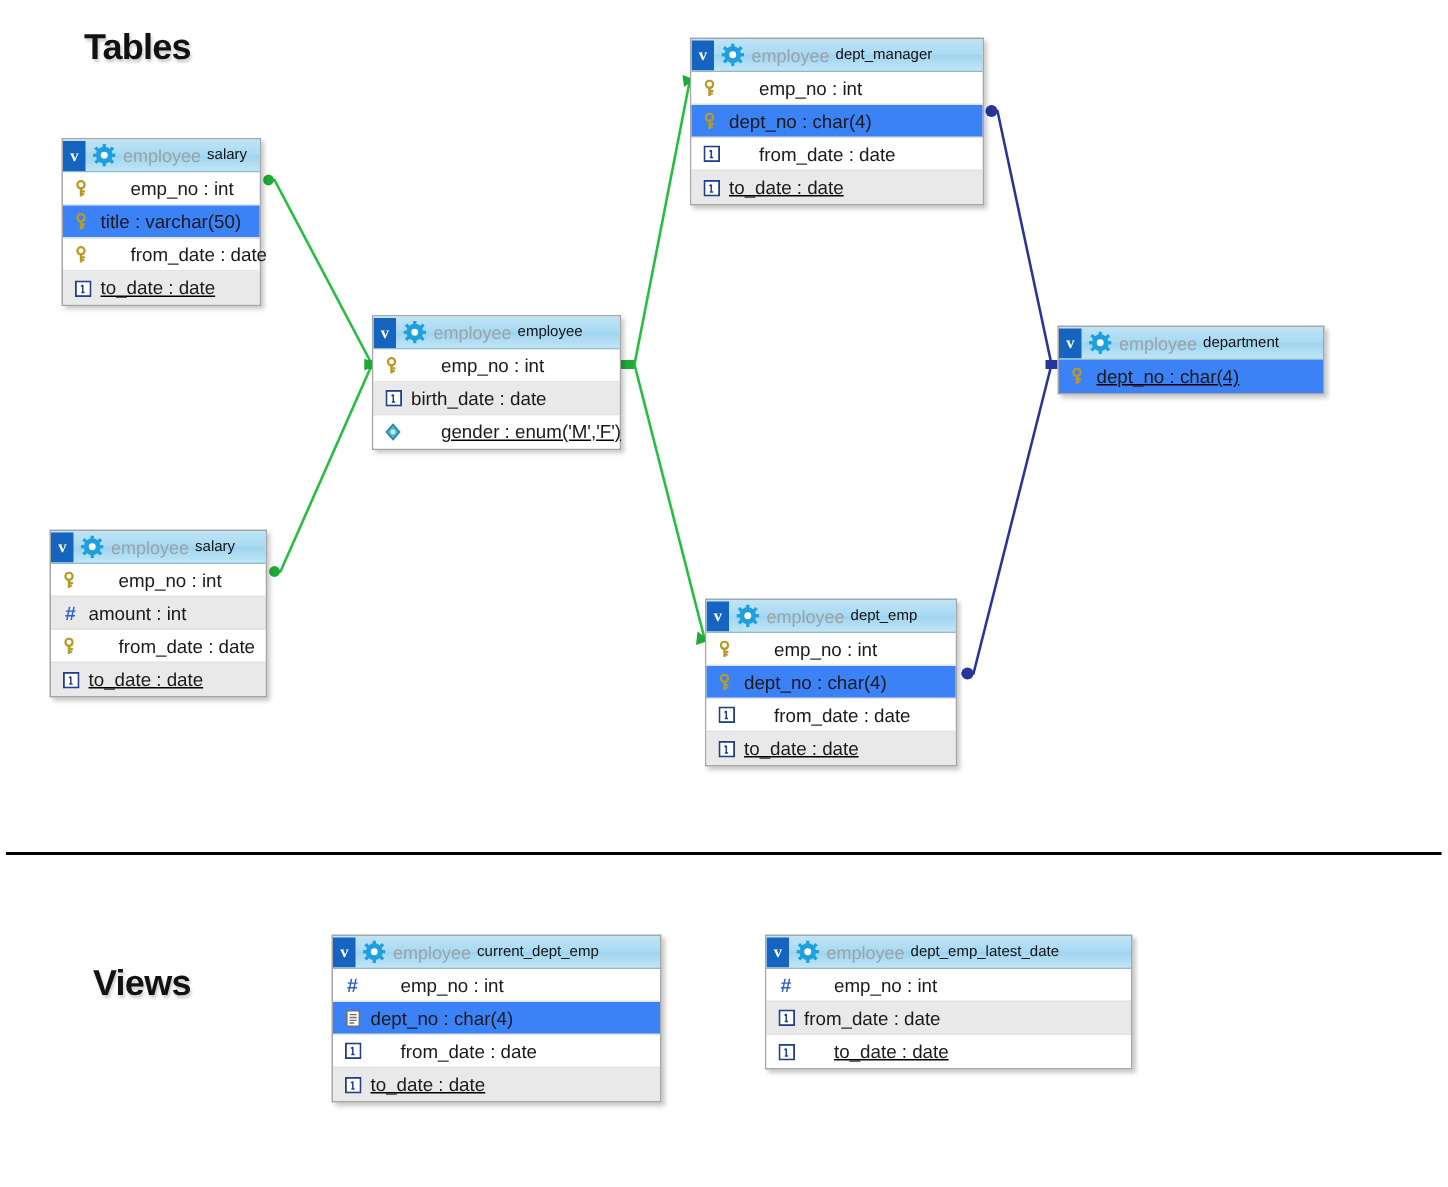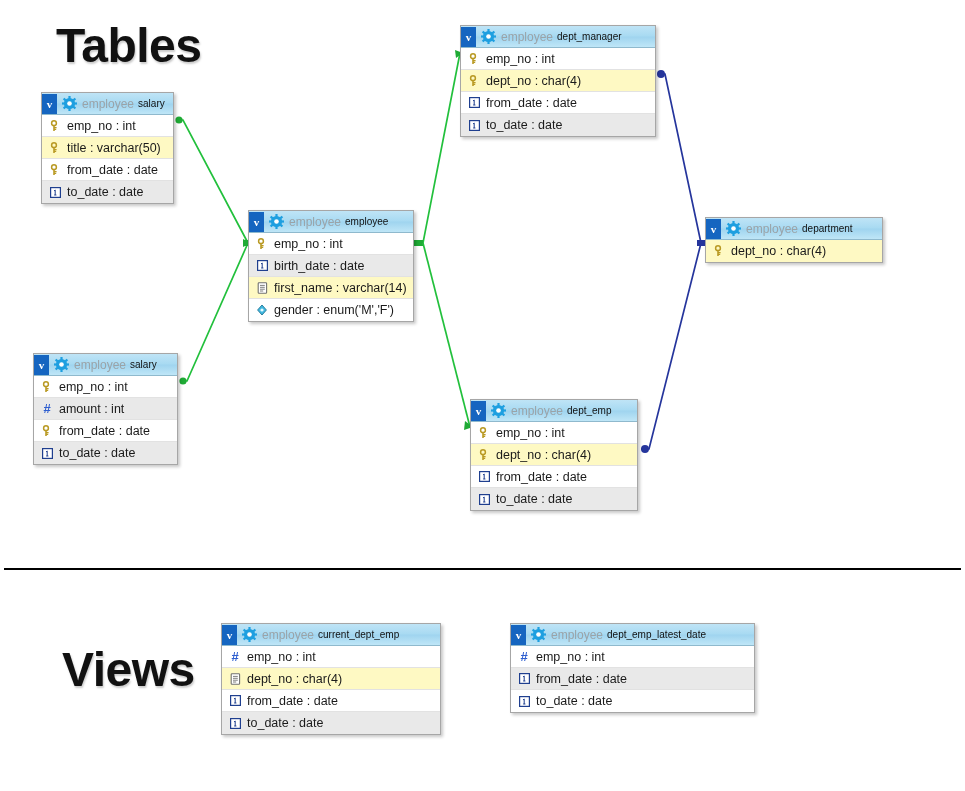--- a/index.html
+++ b/index.html
@@ -14,21 +14,21 @@
     overflow: hidden;
     font-family: "Liberation Sans", sans-serif;
     -webkit-font-smoothing: antialiased;
   }
 
   
   .section-title {
     position: absolute;
     font-family: "Liberation Sans", sans-serif;
     font-weight: bold;
-    font-size: 48px;
+    font-size: 24px;
     color: #111111;
     letter-spacing: -0.5px;
     text-shadow: 1px 2px 2px rgba(140,140,140,0.45);
     white-space: nowrap;
   }
   #title-tables { left: 56px; top: 18px; }
   #title-views  { left: 62px; top: 642px; }
 
   
   .divider {
@@ -102,23 +102,23 @@
 
   .row {
     height: 22px;
     display: flex;
     align-items: center;
     padding-left: 6px;
     border-bottom: 1px solid #e2e2e2;
     white-space: nowrap;
     box-sizing: border-box;
   }
-  .entity .row:last-child { border-bottom: none; }
-  .row.bg-white { background: #ffffff; }
-  .row.bg-pink  { background: #fef9c3; }
+  .entity .row:last-child { border-bottom: none; text-decoration: underline; }
+  .row.bg-white { background: #ffffff; gap: 20px; }
+  .row.bg-pink  { background: #3b82f6; }
   .row.bg-gray  { background: #e9e9e9; }
   .row-icon {
     flex: 0 0 14px;
     width: 14px;
     height: 14px;
     margin-right: 5px;
     display: flex;
     align-items: center;
     justify-content: center;
   }
@@ -343,290 +343,281 @@
       </div>
       <div class="row bg-gray">
         <span class="row-icon">
           <svg width="11" height="11" viewBox="0 0 11 11">
             <rect x="0.6" y="0.6" width="9.8" height="9.8" fill="#ffffff" stroke="#1f3f8f" stroke-width="1.2"></rect>
             <path d="M5.2 3 L4 4 M5.2 3 L5.2 8 M4.2 8 L6.4 8" stroke="#1f3f8f" stroke-width="1"></path>
           </svg>
         </span>
         <span class="row-label">birth_date : date</span>
       </div>
+      <div class="row bg-white">
+        <span class="row-icon">
+          <svg width="12" height="12" viewBox="0 0 12 12">
+            <path d="M6 1 L10.4 6 L6 11 L1.6 6 Z" fill="#3fb8e0" stroke="#2b7f9e" stroke-width="1"></path>
+            <circle cx="6" cy="6" r="1.6" fill="#eafaff"></circle>
+          </svg>
+        </span>
+        <span class="row-label">gender : enum('M','F')</span>
+      </div>
+    </div>
+    <div class="entity" style="left: 460px; top: 25px; width: 196px;">
+      <div class="entity-header">
+        <div class="hdr-badge">v</div>
+        <span class="hdr-gear">
+          <svg width="15" height="15" viewBox="0 0 15 15">
+            <g fill="#1e9fe0">
+              <circle cx="7.5" cy="7.5" r="5.6"></circle>
+              <rect x="6.4" y="0" width="2.2" height="3"></rect>
+              <rect x="6.4" y="12" width="2.2" height="3"></rect>
+              <rect x="0" y="6.4" width="3" height="2.2"></rect>
+              <rect x="12" y="6.4" width="3" height="2.2"></rect>
+              <rect x="1.6" y="2" width="2.2" height="3" transform="rotate(-45 2.7 3.5)"></rect>
+              <rect x="11.2" y="10" width="2.2" height="3" transform="rotate(-45 12.3 11.5)"></rect>
+              <rect x="11.2" y="2" width="2.2" height="3" transform="rotate(45 12.3 3.5)"></rect>
+              <rect x="1.6" y="10" width="2.2" height="3" transform="rotate(45 2.7 11.5)"></rect>
+            </g>
+            <circle cx="7.5" cy="7.5" r="2.3" fill="#ffffff"></circle>
+          </svg>
+        </span>
+        <span class="hdr-schema">employee</span>
+        <span class="hdr-name">dept_manager</span>
+      </div>
+      <div class="row bg-white">
+        <span class="row-icon">
+          <svg width="12" height="12" viewBox="0 0 12 12">
+            <circle cx="5" cy="3.2" r="2.4" fill="none" stroke="#b99a24" stroke-width="1.5"></circle>
+            <path d="M5 5.6 L5 11" stroke="#b99a24" stroke-width="1.6"></path>
+            <path d="M5 7.6 L7.6 7.6 M5 9.4 L7.2 9.4" stroke="#b99a24" stroke-width="1.4"></path>
+          </svg>
+        </span>
+        <span class="row-label">emp_no : int</span>
+      </div>
+      <div class="row bg-pink">
+        <span class="row-icon">
+          <svg width="12" height="12" viewBox="0 0 12 12">
+            <circle cx="5" cy="3.2" r="2.4" fill="none" stroke="#b99a24" stroke-width="1.5"></circle>
+            <path d="M5 5.6 L5 11" stroke="#b99a24" stroke-width="1.6"></path>
+            <path d="M5 7.6 L7.6 7.6 M5 9.4 L7.2 9.4" stroke="#b99a24" stroke-width="1.4"></path>
+          </svg>
+        </span>
+        <span class="row-label">dept_no : char(4)</span>
+      </div>
+      <div class="row bg-white">
+        <span class="row-icon">
+          <svg width="11" height="11" viewBox="0 0 11 11">
+            <rect x="0.6" y="0.6" width="9.8" height="9.8" fill="#ffffff" stroke="#1f3f8f" stroke-width="1.2"></rect>
+            <path d="M5.2 3 L4 4 M5.2 3 L5.2 8 M4.2 8 L6.4 8" stroke="#1f3f8f" stroke-width="1"></path>
+          </svg>
+        </span>
+        <span class="row-label">from_date : date</span>
+      </div>
+      <div class="row bg-gray">
+        <span class="row-icon">
+          <svg width="11" height="11" viewBox="0 0 11 11">
+            <rect x="0.6" y="0.6" width="9.8" height="9.8" fill="#ffffff" stroke="#1f3f8f" stroke-width="1.2"></rect>
+            <path d="M5.2 3 L4 4 M5.2 3 L5.2 8 M4.2 8 L6.4 8" stroke="#1f3f8f" stroke-width="1"></path>
+          </svg>
+        </span>
+        <span class="row-label">to_date : date</span>
+      </div>
+    </div>
+    <div class="entity" style="left: 470px; top: 399px; width: 168px;">
+      <div class="entity-header">
+        <div class="hdr-badge">v</div>
+        <span class="hdr-gear">
+          <svg width="15" height="15" viewBox="0 0 15 15">
+            <g fill="#1e9fe0">
+              <circle cx="7.5" cy="7.5" r="5.6"></circle>
+              <rect x="6.4" y="0" width="2.2" height="3"></rect>
+              <rect x="6.4" y="12" width="2.2" height="3"></rect>
+              <rect x="0" y="6.4" width="3" height="2.2"></rect>
+              <rect x="12" y="6.4" width="3" height="2.2"></rect>
+              <rect x="1.6" y="2" width="2.2" height="3" transform="rotate(-45 2.7 3.5)"></rect>
+              <rect x="11.2" y="10" width="2.2" height="3" transform="rotate(-45 12.3 11.5)"></rect>
+              <rect x="11.2" y="2" width="2.2" height="3" transform="rotate(45 12.3 3.5)"></rect>
+              <rect x="1.6" y="10" width="2.2" height="3" transform="rotate(45 2.7 11.5)"></rect>
+            </g>
+            <circle cx="7.5" cy="7.5" r="2.3" fill="#ffffff"></circle>
+          </svg>
+        </span>
+        <span class="hdr-schema">employee</span>
+        <span class="hdr-name">dept_emp</span>
+      </div>
+      <div class="row bg-white">
+        <span class="row-icon">
+          <svg width="12" height="12" viewBox="0 0 12 12">
+            <circle cx="5" cy="3.2" r="2.4" fill="none" stroke="#b99a24" stroke-width="1.5"></circle>
+            <path d="M5 5.6 L5 11" stroke="#b99a24" stroke-width="1.6"></path>
+            <path d="M5 7.6 L7.6 7.6 M5 9.4 L7.2 9.4" stroke="#b99a24" stroke-width="1.4"></path>
+          </svg>
+        </span>
+        <span class="row-label">emp_no : int</span>
+      </div>
+      <div class="row bg-pink">
+        <span class="row-icon">
+          <svg width="12" height="12" viewBox="0 0 12 12">
+            <circle cx="5" cy="3.2" r="2.4" fill="none" stroke="#b99a24" stroke-width="1.5"></circle>
+            <path d="M5 5.6 L5 11" stroke="#b99a24" stroke-width="1.6"></path>
+            <path d="M5 7.6 L7.6 7.6 M5 9.4 L7.2 9.4" stroke="#b99a24" stroke-width="1.4"></path>
+          </svg>
+        </span>
+        <span class="row-label">dept_no : char(4)</span>
+      </div>
+      <div class="row bg-white">
+        <span class="row-icon">
+          <svg width="11" height="11" viewBox="0 0 11 11">
+            <rect x="0.6" y="0.6" width="9.8" height="9.8" fill="#ffffff" stroke="#1f3f8f" stroke-width="1.2"></rect>
+            <path d="M5.2 3 L4 4 M5.2 3 L5.2 8 M4.2 8 L6.4 8" stroke="#1f3f8f" stroke-width="1"></path>
+          </svg>
+        </span>
+        <span class="row-label">from_date : date</span>
+      </div>
+      <div class="row bg-gray">
+        <span class="row-icon">
+          <svg width="11" height="11" viewBox="0 0 11 11">
+            <rect x="0.6" y="0.6" width="9.8" height="9.8" fill="#ffffff" stroke="#1f3f8f" stroke-width="1.2"></rect>
+            <path d="M5.2 3 L4 4 M5.2 3 L5.2 8 M4.2 8 L6.4 8" stroke="#1f3f8f" stroke-width="1"></path>
+          </svg>
+        </span>
+        <span class="row-label">to_date : date</span>
+      </div>
+    </div>
+    <div class="entity" style="left: 705px; top: 217px; width: 178px;">
+      <div class="entity-header">
+        <div class="hdr-badge">v</div>
+        <span class="hdr-gear">
+          <svg width="15" height="15" viewBox="0 0 15 15">
+            <g fill="#1e9fe0">
+              <circle cx="7.5" cy="7.5" r="5.6"></circle>
+              <rect x="6.4" y="0" width="2.2" height="3"></rect>
+              <rect x="6.4" y="12" width="2.2" height="3"></rect>
+              <rect x="0" y="6.4" width="3" height="2.2"></rect>
+              <rect x="12" y="6.4" width="3" height="2.2"></rect>
+              <rect x="1.6" y="2" width="2.2" height="3" transform="rotate(-45 2.7 3.5)"></rect>
+              <rect x="11.2" y="10" width="2.2" height="3" transform="rotate(-45 12.3 11.5)"></rect>
+              <rect x="11.2" y="2" width="2.2" height="3" transform="rotate(45 12.3 3.5)"></rect>
+              <rect x="1.6" y="10" width="2.2" height="3" transform="rotate(45 2.7 11.5)"></rect>
+            </g>
+            <circle cx="7.5" cy="7.5" r="2.3" fill="#ffffff"></circle>
+          </svg>
+        </span>
+        <span class="hdr-schema">employee</span>
+        <span class="hdr-name">department</span>
+      </div>
+      <div class="row bg-pink">
+        <span class="row-icon">
+          <svg width="12" height="12" viewBox="0 0 12 12">
+            <circle cx="5" cy="3.2" r="2.4" fill="none" stroke="#b99a24" stroke-width="1.5"></circle>
+            <path d="M5 5.6 L5 11" stroke="#b99a24" stroke-width="1.6"></path>
+            <path d="M5 7.6 L7.6 7.6 M5 9.4 L7.2 9.4" stroke="#b99a24" stroke-width="1.4"></path>
+          </svg>
+        </span>
+        <span class="row-label">dept_no : char(4)</span>
+      </div>
+    </div>
+    <div class="entity" style="left: 221px; top: 623px; width: 220px;">
+      <div class="entity-header">
+        <div class="hdr-badge">v</div>
+        <span class="hdr-gear">
+          <svg width="15" height="15" viewBox="0 0 15 15">
+            <g fill="#1e9fe0">
+              <circle cx="7.5" cy="7.5" r="5.6"></circle>
+              <rect x="6.4" y="0" width="2.2" height="3"></rect>
+              <rect x="6.4" y="12" width="2.2" height="3"></rect>
+              <rect x="0" y="6.4" width="3" height="2.2"></rect>
+              <rect x="12" y="6.4" width="3" height="2.2"></rect>
+              <rect x="1.6" y="2" width="2.2" height="3" transform="rotate(-45 2.7 3.5)"></rect>
+              <rect x="11.2" y="10" width="2.2" height="3" transform="rotate(-45 12.3 11.5)"></rect>
+              <rect x="11.2" y="2" width="2.2" height="3" transform="rotate(45 12.3 3.5)"></rect>
+              <rect x="1.6" y="10" width="2.2" height="3" transform="rotate(45 2.7 11.5)"></rect>
+            </g>
+            <circle cx="7.5" cy="7.5" r="2.3" fill="#ffffff"></circle>
+          </svg>
+        </span>
+        <span class="hdr-schema">employee</span>
+        <span class="hdr-name">current_dept_emp</span>
+      </div>
+      <div class="row bg-white">
+        <span class="row-icon">
+          <span class="hash-icon">#</span>
+        </span>
+        <span class="row-label">emp_no : int</span>
+      </div>
       <div class="row bg-pink">
         <span class="row-icon">
           <svg width="11" height="12" viewBox="0 0 11 12">
             <rect x="1.2" y="0.8" width="8.4" height="10.4" rx="0.8" fill="#ffffff" stroke="#717171" stroke-width="1.1"></rect>
             <path d="M3 3.4 H7.8 M3 5.3 H7.8 M3 7.2 H7.8 M3 9 H6.2" stroke="#717171" stroke-width="0.9"></path>
           </svg>
         </span>
-        <span class="row-label">first_name : varchar(14)</span>
-      </div>
-      <div class="row bg-white">
-        <span class="row-icon">
-          <svg width="12" height="12" viewBox="0 0 12 12">
-            <path d="M6 1 L10.4 6 L6 11 L1.6 6 Z" fill="#3fb8e0" stroke="#2b7f9e" stroke-width="1"></path>
-            <circle cx="6" cy="6" r="1.6" fill="#eafaff"></circle>
-          </svg>
-        </span>
-        <span class="row-label">gender : enum('M','F')</span>
-      </div>
-    </div>
-    <div class="entity" style="left: 460px; top: 25px; width: 196px;">
-      <div class="entity-header">
-        <div class="hdr-badge">v</div>
-        <span class="hdr-gear">
-          <svg width="15" height="15" viewBox="0 0 15 15">
-            <g fill="#1e9fe0">
-              <circle cx="7.5" cy="7.5" r="5.6"></circle>
-              <rect x="6.4" y="0" width="2.2" height="3"></rect>
-              <rect x="6.4" y="12" width="2.2" height="3"></rect>
-              <rect x="0" y="6.4" width="3" height="2.2"></rect>
-              <rect x="12" y="6.4" width="3" height="2.2"></rect>
-              <rect x="1.6" y="2" width="2.2" height="3" transform="rotate(-45 2.7 3.5)"></rect>
-              <rect x="11.2" y="10" width="2.2" height="3" transform="rotate(-45 12.3 11.5)"></rect>
-              <rect x="11.2" y="2" width="2.2" height="3" transform="rotate(45 12.3 3.5)"></rect>
-              <rect x="1.6" y="10" width="2.2" height="3" transform="rotate(45 2.7 11.5)"></rect>
-            </g>
-            <circle cx="7.5" cy="7.5" r="2.3" fill="#ffffff"></circle>
-          </svg>
-        </span>
-        <span class="hdr-schema">employee</span>
-        <span class="hdr-name">dept_manager</span>
-      </div>
-      <div class="row bg-white">
-        <span class="row-icon">
-          <svg width="12" height="12" viewBox="0 0 12 12">
-            <circle cx="5" cy="3.2" r="2.4" fill="none" stroke="#b99a24" stroke-width="1.5"></circle>
-            <path d="M5 5.6 L5 11" stroke="#b99a24" stroke-width="1.6"></path>
-            <path d="M5 7.6 L7.6 7.6 M5 9.4 L7.2 9.4" stroke="#b99a24" stroke-width="1.4"></path>
-          </svg>
+        <span class="row-label">dept_no : char(4)</span>
+      </div>
+      <div class="row bg-white">
+        <span class="row-icon">
+          <svg width="11" height="11" viewBox="0 0 11 11">
+            <rect x="0.6" y="0.6" width="9.8" height="9.8" fill="#ffffff" stroke="#1f3f8f" stroke-width="1.2"></rect>
+            <path d="M5.2 3 L4 4 M5.2 3 L5.2 8 M4.2 8 L6.4 8" stroke="#1f3f8f" stroke-width="1"></path>
+          </svg>
+        </span>
+        <span class="row-label">from_date : date</span>
+      </div>
+      <div class="row bg-gray">
+        <span class="row-icon">
+          <svg width="11" height="11" viewBox="0 0 11 11">
+            <rect x="0.6" y="0.6" width="9.8" height="9.8" fill="#ffffff" stroke="#1f3f8f" stroke-width="1.2"></rect>
+            <path d="M5.2 3 L4 4 M5.2 3 L5.2 8 M4.2 8 L6.4 8" stroke="#1f3f8f" stroke-width="1"></path>
+          </svg>
+        </span>
+        <span class="row-label">to_date : date</span>
+      </div>
+    </div>
+    <div class="entity" style="left: 510px; top: 623px; width: 245px;">
+      <div class="entity-header">
+        <div class="hdr-badge">v</div>
+        <span class="hdr-gear">
+          <svg width="15" height="15" viewBox="0 0 15 15">
+            <g fill="#1e9fe0">
+              <circle cx="7.5" cy="7.5" r="5.6"></circle>
+              <rect x="6.4" y="0" width="2.2" height="3"></rect>
+              <rect x="6.4" y="12" width="2.2" height="3"></rect>
+              <rect x="0" y="6.4" width="3" height="2.2"></rect>
+              <rect x="12" y="6.4" width="3" height="2.2"></rect>
+              <rect x="1.6" y="2" width="2.2" height="3" transform="rotate(-45 2.7 3.5)"></rect>
+              <rect x="11.2" y="10" width="2.2" height="3" transform="rotate(-45 12.3 11.5)"></rect>
+              <rect x="11.2" y="2" width="2.2" height="3" transform="rotate(45 12.3 3.5)"></rect>
+              <rect x="1.6" y="10" width="2.2" height="3" transform="rotate(45 2.7 11.5)"></rect>
+            </g>
+            <circle cx="7.5" cy="7.5" r="2.3" fill="#ffffff"></circle>
+          </svg>
+        </span>
+        <span class="hdr-schema">employee</span>
+        <span class="hdr-name">dept_emp_latest_date</span>
+      </div>
+      <div class="row bg-white">
+        <span class="row-icon">
+          <span class="hash-icon">#</span>
         </span>
         <span class="row-label">emp_no : int</span>
       </div>
-      <div class="row bg-pink">
-        <span class="row-icon">
-          <svg width="12" height="12" viewBox="0 0 12 12">
-            <circle cx="5" cy="3.2" r="2.4" fill="none" stroke="#b99a24" stroke-width="1.5"></circle>
-            <path d="M5 5.6 L5 11" stroke="#b99a24" stroke-width="1.6"></path>
-            <path d="M5 7.6 L7.6 7.6 M5 9.4 L7.2 9.4" stroke="#b99a24" stroke-width="1.4"></path>
-          </svg>
-        </span>
-        <span class="row-label">dept_no : char(4)</span>
-      </div>
-      <div class="row bg-white">
+      <div class="row bg-gray">
         <span class="row-icon">
           <svg width="11" height="11" viewBox="0 0 11 11">
             <rect x="0.6" y="0.6" width="9.8" height="9.8" fill="#ffffff" stroke="#1f3f8f" stroke-width="1.2"></rect>
             <path d="M5.2 3 L4 4 M5.2 3 L5.2 8 M4.2 8 L6.4 8" stroke="#1f3f8f" stroke-width="1"></path>
           </svg>
         </span>
         <span class="row-label">from_date : date</span>
       </div>
-      <div class="row bg-gray">
+      <div class="row bg-white">
         <span class="row-icon">
           <svg width="11" height="11" viewBox="0 0 11 11">
             <rect x="0.6" y="0.6" width="9.8" height="9.8" fill="#ffffff" stroke="#1f3f8f" stroke-width="1.2"></rect>
             <path d="M5.2 3 L4 4 M5.2 3 L5.2 8 M4.2 8 L6.4 8" stroke="#1f3f8f" stroke-width="1"></path>
           </svg>
         </span>
         <span class="row-label">to_date : date</span>
       </div>
     </div>
-    <div class="entity" style="left: 470px; top: 399px; width: 168px;">
-      <div class="entity-header">
-        <div class="hdr-badge">v</div>
-        <span class="hdr-gear">
-          <svg width="15" height="15" viewBox="0 0 15 15">
-            <g fill="#1e9fe0">
-              <circle cx="7.5" cy="7.5" r="5.6"></circle>
-              <rect x="6.4" y="0" width="2.2" height="3"></rect>
-              <rect x="6.4" y="12" width="2.2" height="3"></rect>
-              <rect x="0" y="6.4" width="3" height="2.2"></rect>
-              <rect x="12" y="6.4" width="3" height="2.2"></rect>
-              <rect x="1.6" y="2" width="2.2" height="3" transform="rotate(-45 2.7 3.5)"></rect>
-              <rect x="11.2" y="10" width="2.2" height="3" transform="rotate(-45 12.3 11.5)"></rect>
-              <rect x="11.2" y="2" width="2.2" height="3" transform="rotate(45 12.3 3.5)"></rect>
-              <rect x="1.6" y="10" width="2.2" height="3" transform="rotate(45 2.7 11.5)"></rect>
-            </g>
-            <circle cx="7.5" cy="7.5" r="2.3" fill="#ffffff"></circle>
-          </svg>
-        </span>
-        <span class="hdr-schema">employee</span>
-        <span class="hdr-name">dept_emp</span>
-      </div>
-      <div class="row bg-white">
-        <span class="row-icon">
-          <svg width="12" height="12" viewBox="0 0 12 12">
-            <circle cx="5" cy="3.2" r="2.4" fill="none" stroke="#b99a24" stroke-width="1.5"></circle>
-            <path d="M5 5.6 L5 11" stroke="#b99a24" stroke-width="1.6"></path>
-            <path d="M5 7.6 L7.6 7.6 M5 9.4 L7.2 9.4" stroke="#b99a24" stroke-width="1.4"></path>
-          </svg>
-        </span>
-        <span class="row-label">emp_no : int</span>
-      </div>
-      <div class="row bg-pink">
-        <span class="row-icon">
-          <svg width="12" height="12" viewBox="0 0 12 12">
-            <circle cx="5" cy="3.2" r="2.4" fill="none" stroke="#b99a24" stroke-width="1.5"></circle>
-            <path d="M5 5.6 L5 11" stroke="#b99a24" stroke-width="1.6"></path>
-            <path d="M5 7.6 L7.6 7.6 M5 9.4 L7.2 9.4" stroke="#b99a24" stroke-width="1.4"></path>
-          </svg>
-        </span>
-        <span class="row-label">dept_no : char(4)</span>
-      </div>
-      <div class="row bg-white">
-        <span class="row-icon">
-          <svg width="11" height="11" viewBox="0 0 11 11">
-            <rect x="0.6" y="0.6" width="9.8" height="9.8" fill="#ffffff" stroke="#1f3f8f" stroke-width="1.2"></rect>
-            <path d="M5.2 3 L4 4 M5.2 3 L5.2 8 M4.2 8 L6.4 8" stroke="#1f3f8f" stroke-width="1"></path>
-          </svg>
-        </span>
-        <span class="row-label">from_date : date</span>
-      </div>
-      <div class="row bg-gray">
-        <span class="row-icon">
-          <svg width="11" height="11" viewBox="0 0 11 11">
-            <rect x="0.6" y="0.6" width="9.8" height="9.8" fill="#ffffff" stroke="#1f3f8f" stroke-width="1.2"></rect>
-            <path d="M5.2 3 L4 4 M5.2 3 L5.2 8 M4.2 8 L6.4 8" stroke="#1f3f8f" stroke-width="1"></path>
-          </svg>
-        </span>
-        <span class="row-label">to_date : date</span>
-      </div>
-    </div>
-    <div class="entity" style="left: 705px; top: 217px; width: 178px;">
-      <div class="entity-header">
-        <div class="hdr-badge">v</div>
-        <span class="hdr-gear">
-          <svg width="15" height="15" viewBox="0 0 15 15">
-            <g fill="#1e9fe0">
-              <circle cx="7.5" cy="7.5" r="5.6"></circle>
-              <rect x="6.4" y="0" width="2.2" height="3"></rect>
-              <rect x="6.4" y="12" width="2.2" height="3"></rect>
-              <rect x="0" y="6.4" width="3" height="2.2"></rect>
-              <rect x="12" y="6.4" width="3" height="2.2"></rect>
-              <rect x="1.6" y="2" width="2.2" height="3" transform="rotate(-45 2.7 3.5)"></rect>
-              <rect x="11.2" y="10" width="2.2" height="3" transform="rotate(-45 12.3 11.5)"></rect>
-              <rect x="11.2" y="2" width="2.2" height="3" transform="rotate(45 12.3 3.5)"></rect>
-              <rect x="1.6" y="10" width="2.2" height="3" transform="rotate(45 2.7 11.5)"></rect>
-            </g>
-            <circle cx="7.5" cy="7.5" r="2.3" fill="#ffffff"></circle>
-          </svg>
-        </span>
-        <span class="hdr-schema">employee</span>
-        <span class="hdr-name">department</span>
-      </div>
-      <div class="row bg-pink">
-        <span class="row-icon">
-          <svg width="12" height="12" viewBox="0 0 12 12">
-            <circle cx="5" cy="3.2" r="2.4" fill="none" stroke="#b99a24" stroke-width="1.5"></circle>
-            <path d="M5 5.6 L5 11" stroke="#b99a24" stroke-width="1.6"></path>
-            <path d="M5 7.6 L7.6 7.6 M5 9.4 L7.2 9.4" stroke="#b99a24" stroke-width="1.4"></path>
-          </svg>
-        </span>
-        <span class="row-label">dept_no : char(4)</span>
-      </div>
-    </div>
-    <div class="entity" style="left: 221px; top: 623px; width: 220px;">
-      <div class="entity-header">
-        <div class="hdr-badge">v</div>
-        <span class="hdr-gear">
-          <svg width="15" height="15" viewBox="0 0 15 15">
-            <g fill="#1e9fe0">
-              <circle cx="7.5" cy="7.5" r="5.6"></circle>
-              <rect x="6.4" y="0" width="2.2" height="3"></rect>
-              <rect x="6.4" y="12" width="2.2" height="3"></rect>
-              <rect x="0" y="6.4" width="3" height="2.2"></rect>
-              <rect x="12" y="6.4" width="3" height="2.2"></rect>
-              <rect x="1.6" y="2" width="2.2" height="3" transform="rotate(-45 2.7 3.5)"></rect>
-              <rect x="11.2" y="10" width="2.2" height="3" transform="rotate(-45 12.3 11.5)"></rect>
-              <rect x="11.2" y="2" width="2.2" height="3" transform="rotate(45 12.3 3.5)"></rect>
-              <rect x="1.6" y="10" width="2.2" height="3" transform="rotate(45 2.7 11.5)"></rect>
-            </g>
-            <circle cx="7.5" cy="7.5" r="2.3" fill="#ffffff"></circle>
-          </svg>
-        </span>
-        <span class="hdr-schema">employee</span>
-        <span class="hdr-name">current_dept_emp</span>
-      </div>
-      <div class="row bg-white">
-        <span class="row-icon">
-          <span class="hash-icon">#</span>
-        </span>
-        <span class="row-label">emp_no : int</span>
-      </div>
-      <div class="row bg-pink">
-        <span class="row-icon">
-          <svg width="11" height="12" viewBox="0 0 11 12">
-            <rect x="1.2" y="0.8" width="8.4" height="10.4" rx="0.8" fill="#ffffff" stroke="#717171" stroke-width="1.1"></rect>
-            <path d="M3 3.4 H7.8 M3 5.3 H7.8 M3 7.2 H7.8 M3 9 H6.2" stroke="#717171" stroke-width="0.9"></path>
-          </svg>
-        </span>
-        <span class="row-label">dept_no : char(4)</span>
-      </div>
-      <div class="row bg-white">
-        <span class="row-icon">
-          <svg width="11" height="11" viewBox="0 0 11 11">
-            <rect x="0.6" y="0.6" width="9.8" height="9.8" fill="#ffffff" stroke="#1f3f8f" stroke-width="1.2"></rect>
-            <path d="M5.2 3 L4 4 M5.2 3 L5.2 8 M4.2 8 L6.4 8" stroke="#1f3f8f" stroke-width="1"></path>
-          </svg>
-        </span>
-        <span class="row-label">from_date : date</span>
-      </div>
-      <div class="row bg-gray">
-        <span class="row-icon">
-          <svg width="11" height="11" viewBox="0 0 11 11">
-            <rect x="0.6" y="0.6" width="9.8" height="9.8" fill="#ffffff" stroke="#1f3f8f" stroke-width="1.2"></rect>
-            <path d="M5.2 3 L4 4 M5.2 3 L5.2 8 M4.2 8 L6.4 8" stroke="#1f3f8f" stroke-width="1"></path>
-          </svg>
-        </span>
-        <span class="row-label">to_date : date</span>
-      </div>
-    </div>
-    <div class="entity" style="left: 510px; top: 623px; width: 245px;">
-      <div class="entity-header">
-        <div class="hdr-badge">v</div>
-        <span class="hdr-gear">
-          <svg width="15" height="15" viewBox="0 0 15 15">
-            <g fill="#1e9fe0">
-              <circle cx="7.5" cy="7.5" r="5.6"></circle>
-              <rect x="6.4" y="0" width="2.2" height="3"></rect>
-              <rect x="6.4" y="12" width="2.2" height="3"></rect>
-              <rect x="0" y="6.4" width="3" height="2.2"></rect>
-              <rect x="12" y="6.4" width="3" height="2.2"></rect>
-              <rect x="1.6" y="2" width="2.2" height="3" transform="rotate(-45 2.7 3.5)"></rect>
-              <rect x="11.2" y="10" width="2.2" height="3" transform="rotate(-45 12.3 11.5)"></rect>
-              <rect x="11.2" y="2" width="2.2" height="3" transform="rotate(45 12.3 3.5)"></rect>
-              <rect x="1.6" y="10" width="2.2" height="3" transform="rotate(45 2.7 11.5)"></rect>
-            </g>
-            <circle cx="7.5" cy="7.5" r="2.3" fill="#ffffff"></circle>
-          </svg>
-        </span>
-        <span class="hdr-schema">employee</span>
-        <span class="hdr-name">dept_emp_latest_date</span>
-      </div>
-      <div class="row bg-white">
-        <span class="row-icon">
-          <span class="hash-icon">#</span>
-        </span>
-        <span class="row-label">emp_no : int</span>
-      </div>
-      <div class="row bg-gray">
-        <span class="row-icon">
-          <svg width="11" height="11" viewBox="0 0 11 11">
-            <rect x="0.6" y="0.6" width="9.8" height="9.8" fill="#ffffff" stroke="#1f3f8f" stroke-width="1.2"></rect>
-            <path d="M5.2 3 L4 4 M5.2 3 L5.2 8 M4.2 8 L6.4 8" stroke="#1f3f8f" stroke-width="1"></path>
-          </svg>
-        </span>
-        <span class="row-label">from_date : date</span>
-      </div>
-      <div class="row bg-white">
-        <span class="row-icon">
-          <svg width="11" height="11" viewBox="0 0 11 11">
-            <rect x="0.6" y="0.6" width="9.8" height="9.8" fill="#ffffff" stroke="#1f3f8f" stroke-width="1.2"></rect>
-            <path d="M5.2 3 L4 4 M5.2 3 L5.2 8 M4.2 8 L6.4 8" stroke="#1f3f8f" stroke-width="1"></path>
-          </svg>
-        </span>
-        <span class="row-label">to_date : date</span>
-      </div>
-    </div>
   </div>
 
 </body></html>

